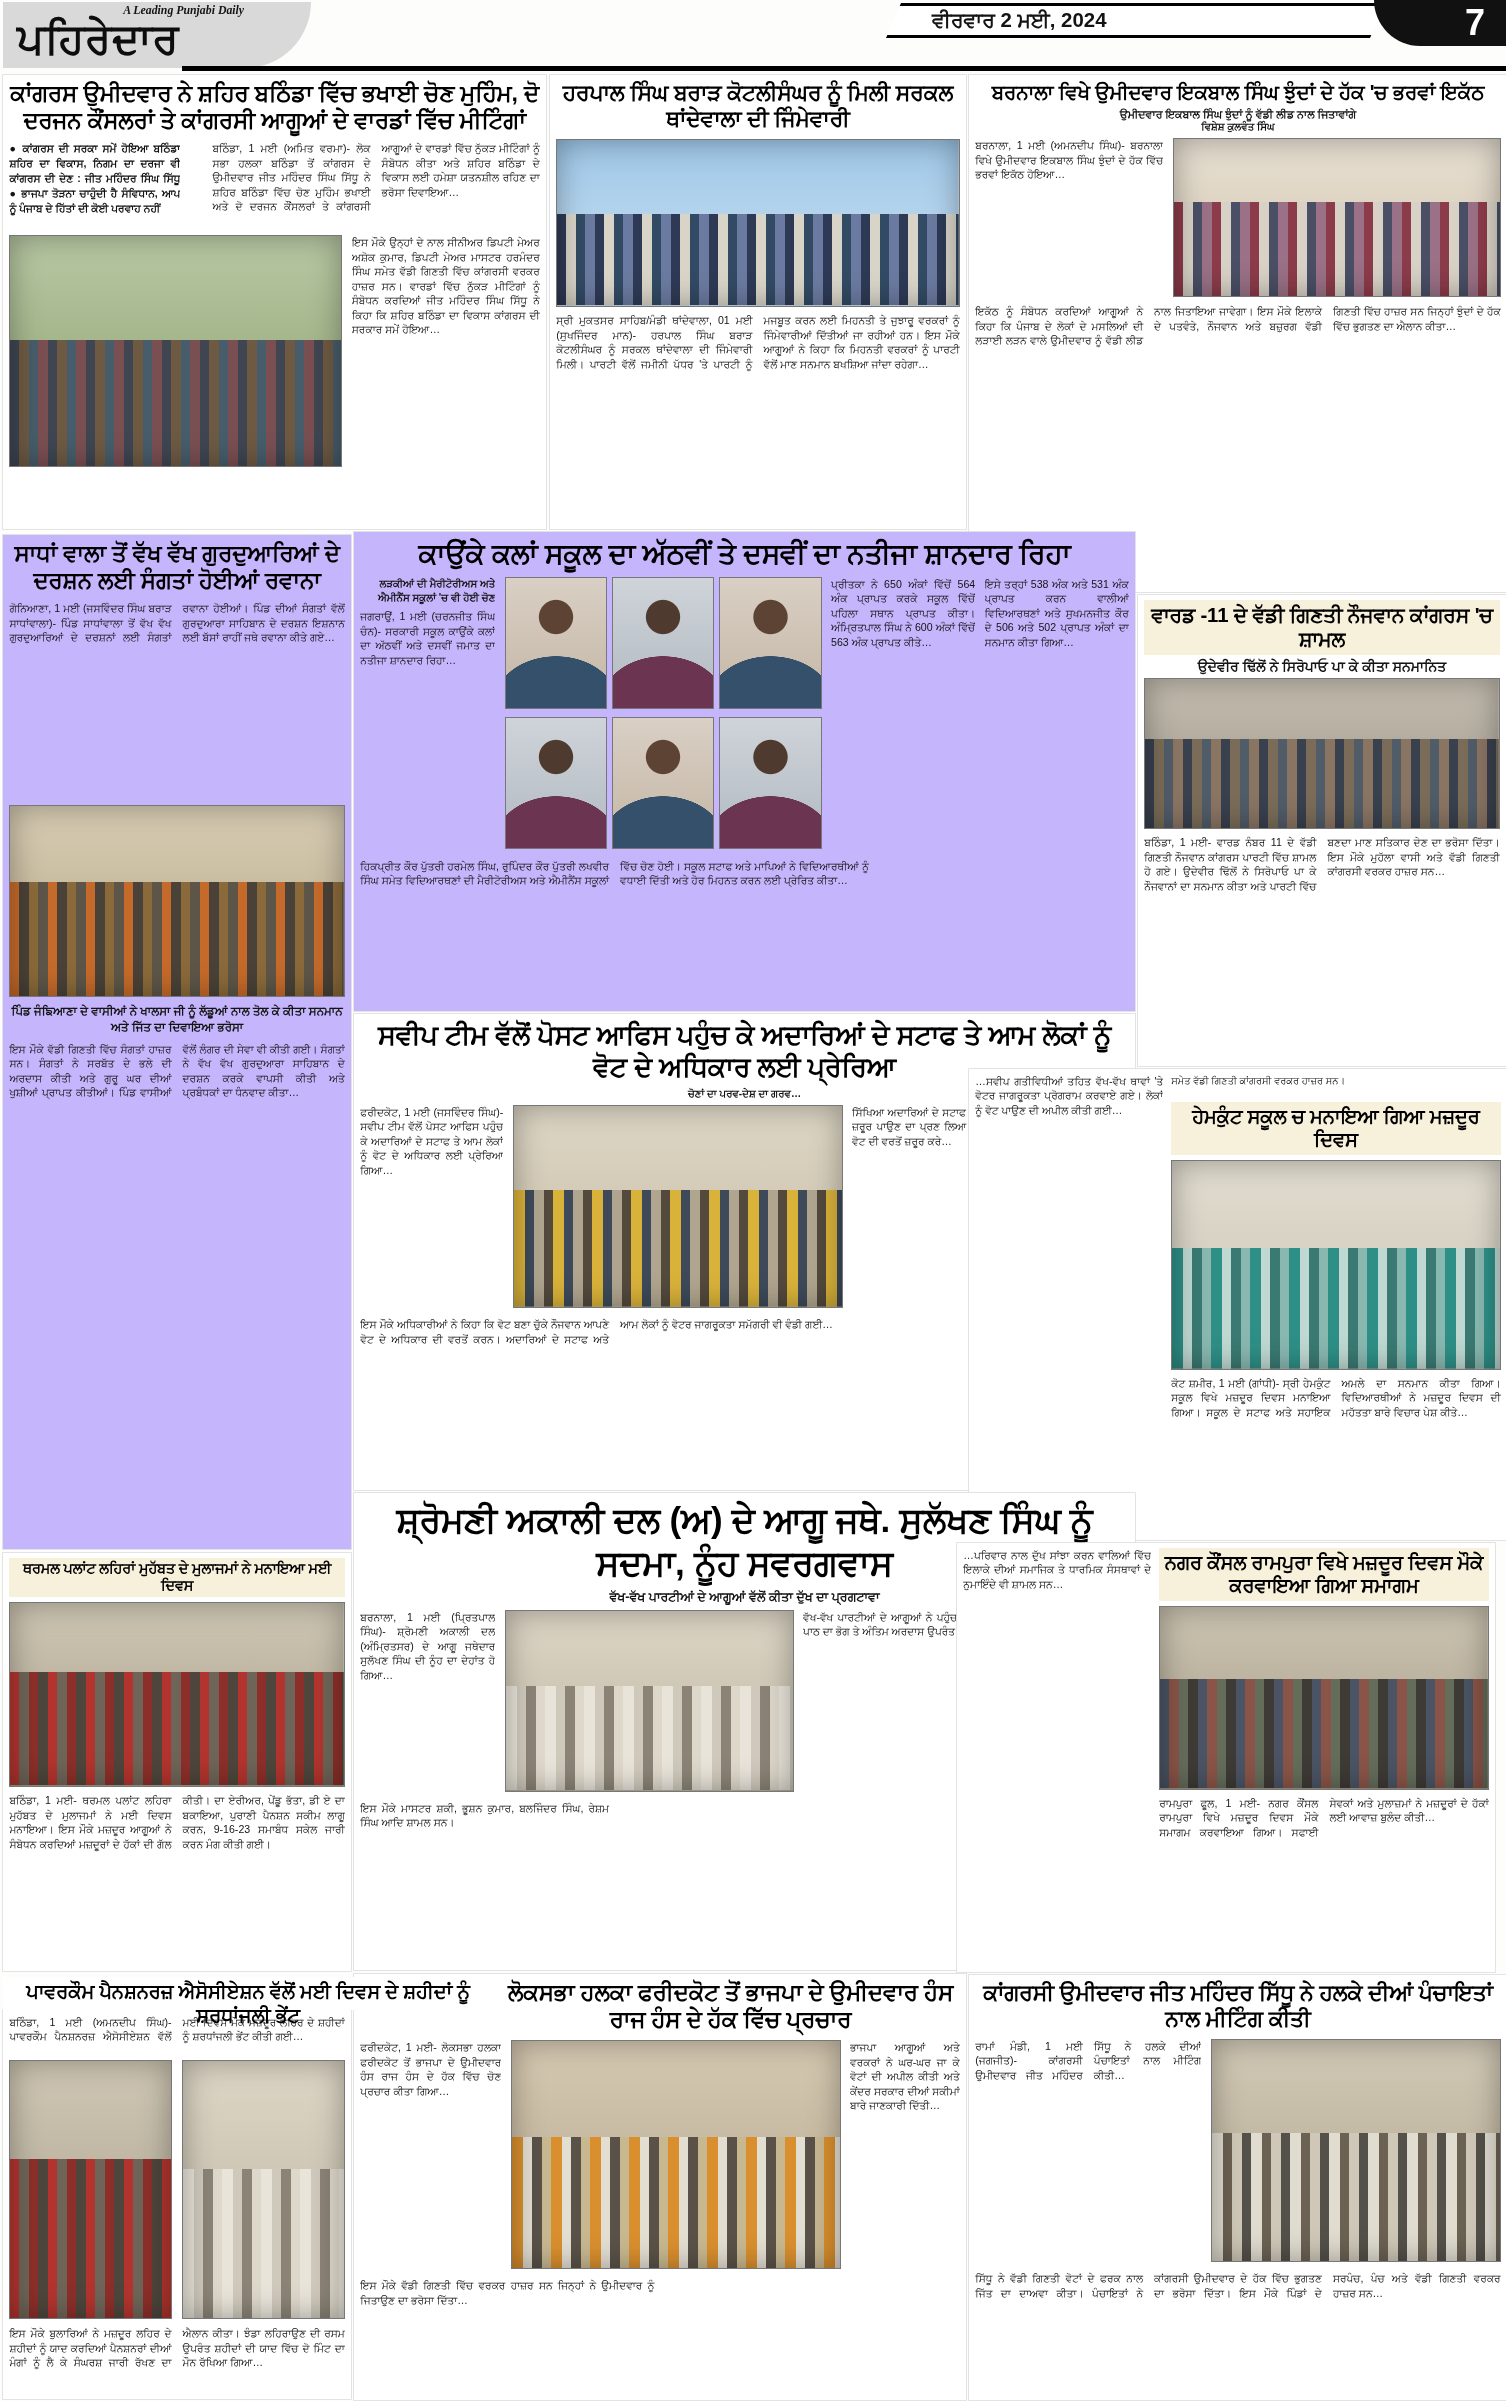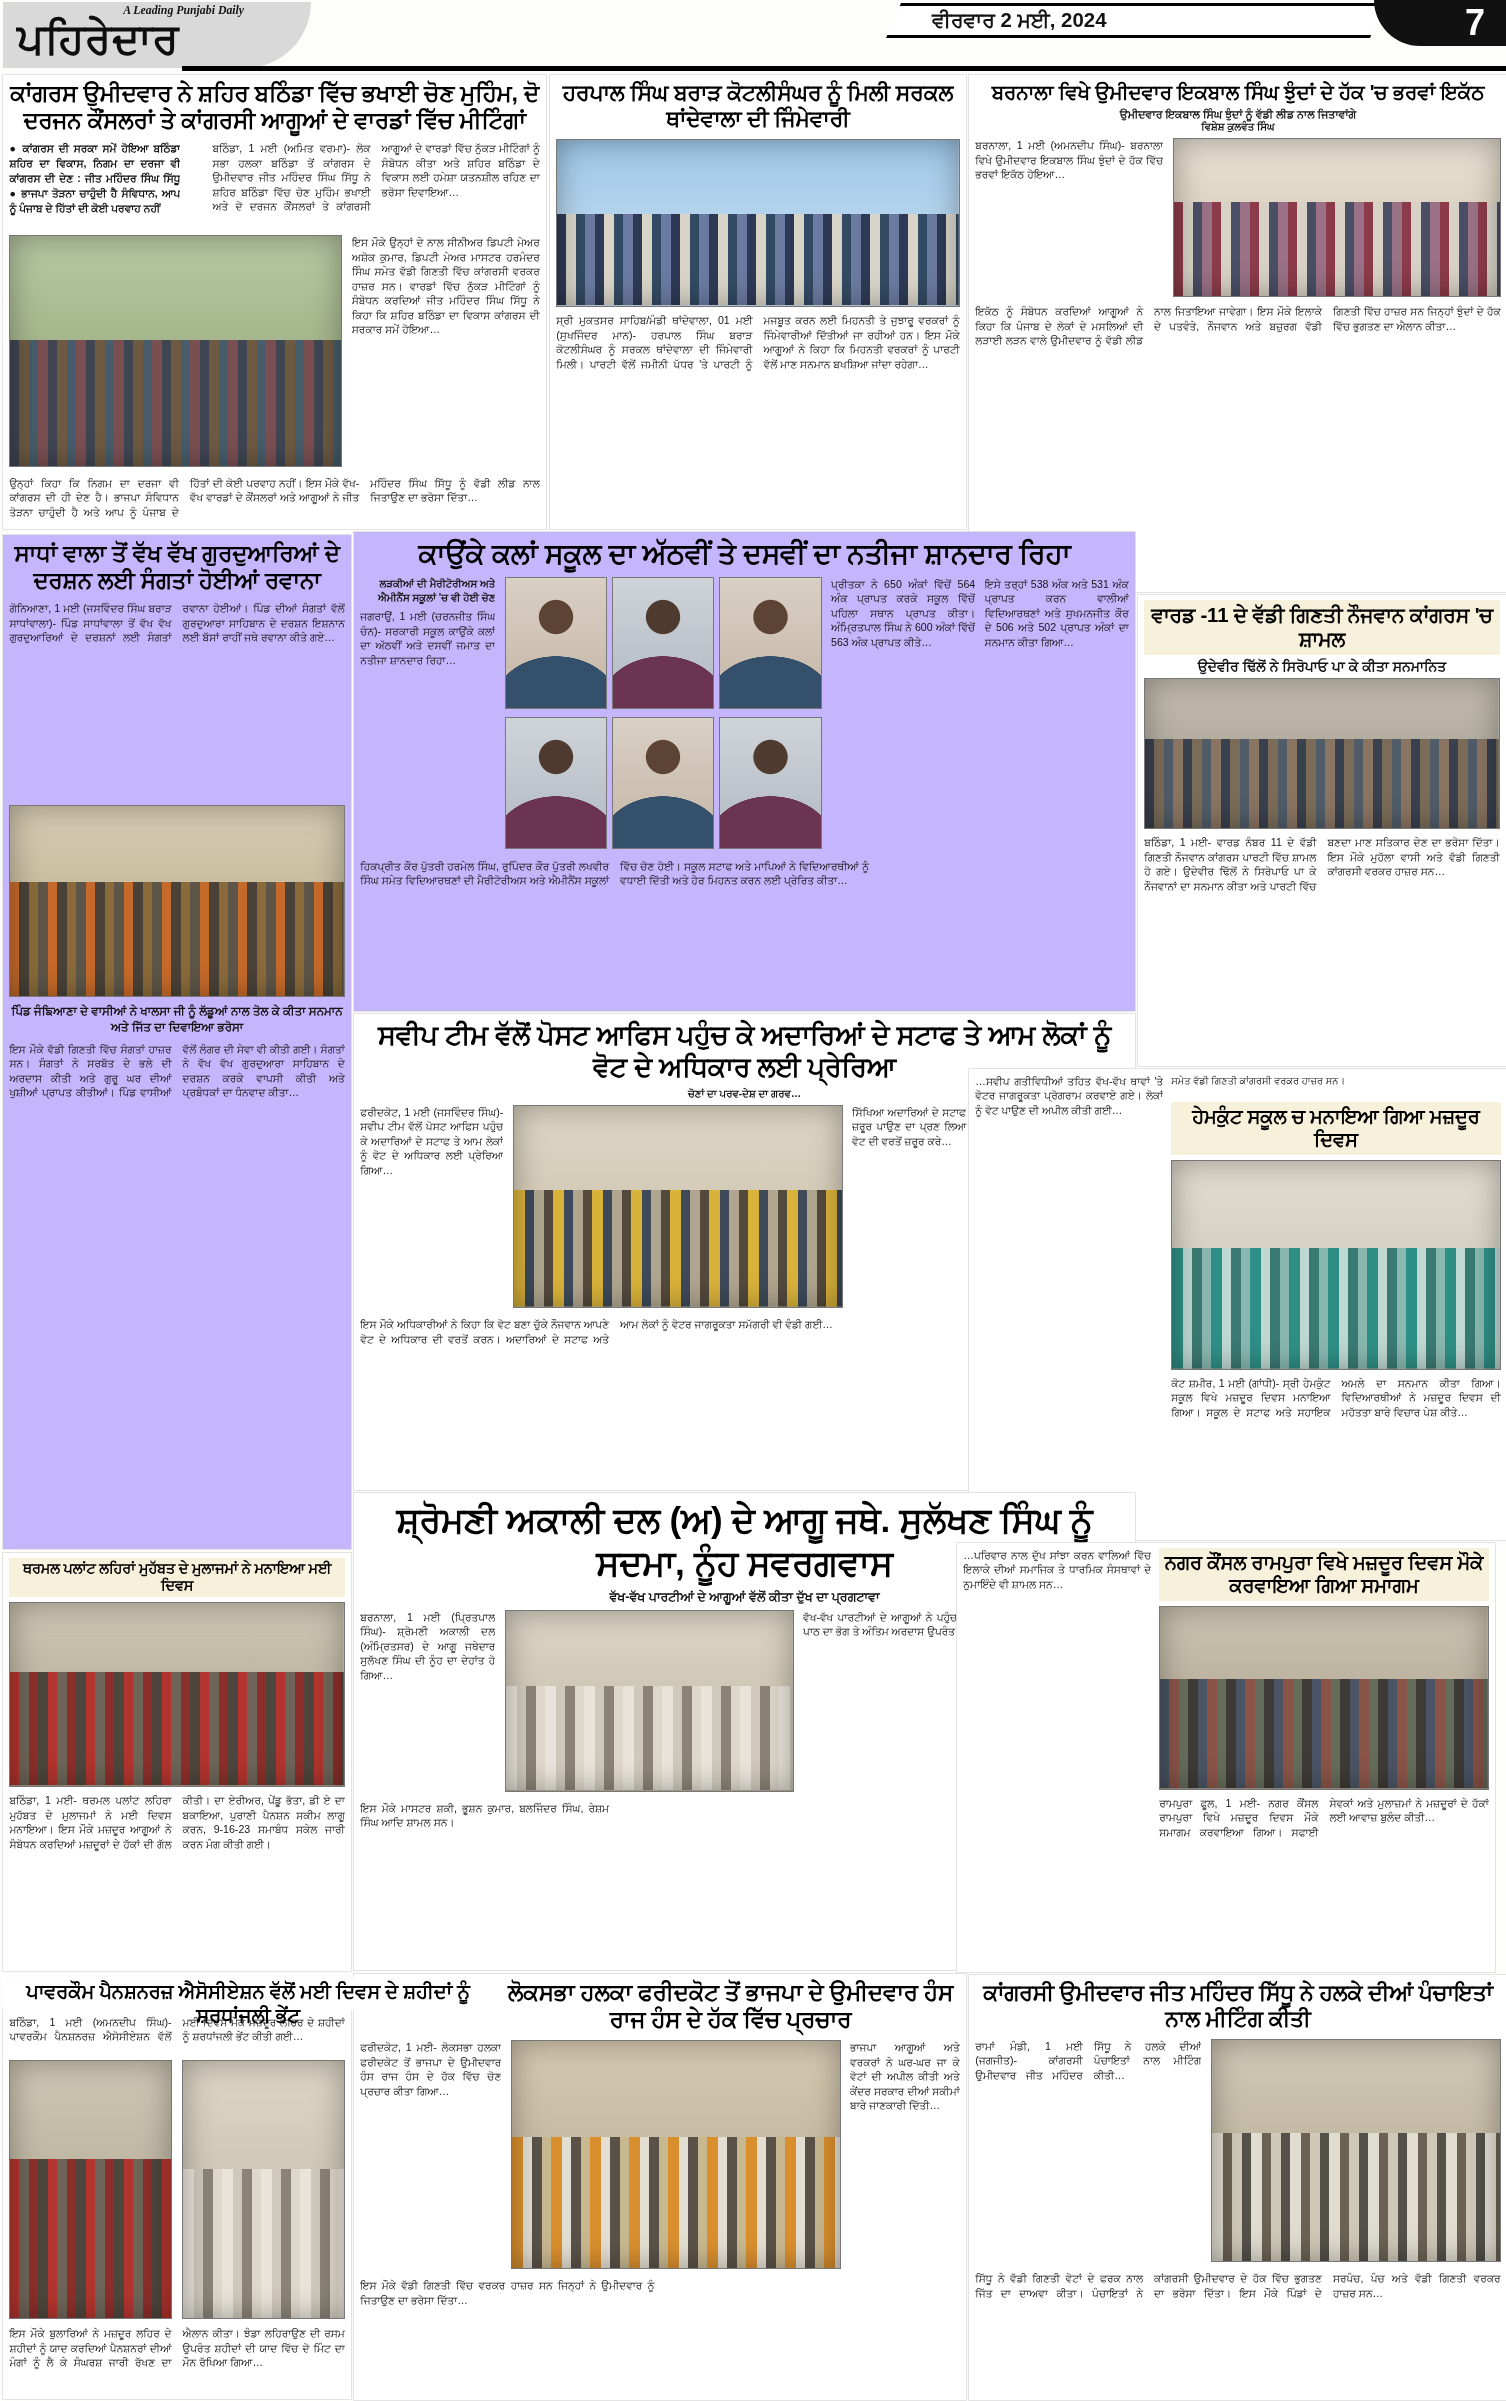--- a/index.html
+++ b/index.html
@@ -98,21 +98,20 @@
   <div class="art" style="left:3.1px;top:75px;width:543px;height:454px;">
     <div class="hl center" style="font-size:23px;">ਕਾਂਗਰਸ ਉਮੀਦਵਾਰ ਨੇ ਸ਼ਹਿਰ ਬਠਿੰਡਾ ਵਿੱਚ ਭਖਾਈ ਚੋਣ ਮੁਹਿੰਮ, ਦੋ ਦਰਜਨ ਕੌਂਸਲਰਾਂ ਤੇ ਕਾਂਗਰਸੀ ਆਗੂਆਂ ਦੇ ਵਾਰਡਾਂ ਵਿੱਚ ਮੀਟਿੰਗਾਂ</div>
     <div class="trow mt8" style="height:88px;gap:32px;">
       <div class="sub-box" style="width:171px;">● ਕਾਂਗਰਸ ਦੀ ਸਰਕਾ ਸਮੇਂ ਹੋਇਆ ਬਠਿੰਡਾ ਸ਼ਹਿਰ ਦਾ ਵਿਕਾਸ, ਨਿਗਮ ਦਾ ਦਰਜਾ ਵੀ ਕਾਂਗਰਸ ਦੀ ਦੇਣ : ਜੀਤ ਮਹਿੰਦਰ ਸਿੰਘ ਸਿੱਧੂ ● ਭਾਜਪਾ ਤੋੜਨਾ ਚਾਹੁੰਦੀ ਹੈ ਸੰਵਿਧਾਨ, ਆਪ ਨੂੰ ਪੰਜਾਬ ਦੇ ਹਿੱਤਾਂ ਦੀ ਕੋਈ ਪਰਵਾਹ ਨਹੀਂ</div>
       <div class="cols2" style="flex:1;">ਬਠਿੰਡਾ, 1 ਮਈ (ਅਮਿਤ ਵਰਮਾ)- ਲੋਕ ਸਭਾ ਹਲਕਾ ਬਠਿੰਡਾ ਤੋਂ ਕਾਂਗਰਸ ਦੇ ਉਮੀਦਵਾਰ ਜੀਤ ਮਹਿੰਦਰ ਸਿੰਘ ਸਿੱਧੂ ਨੇ ਸ਼ਹਿਰ ਬਠਿੰਡਾ ਵਿੱਚ ਚੋਣ ਮੁਹਿੰਮ ਭਖਾਈ ਅਤੇ ਦੋ ਦਰਜਨ ਕੌਂਸਲਰਾਂ ਤੇ ਕਾਂਗਰਸੀ ਆਗੂਆਂ ਦੇ ਵਾਰਡਾਂ ਵਿੱਚ ਨੁੱਕੜ ਮੀਟਿੰਗਾਂ ਨੂੰ ਸੰਬੋਧਨ ਕੀਤਾ ਅਤੇ ਸ਼ਹਿਰ ਬਠਿੰਡਾ ਦੇ ਵਿਕਾਸ ਲਈ ਹਮੇਸ਼ਾ ਯਤਨਸ਼ੀਲ ਰਹਿਣ ਦਾ ਭਰੋਸਾ ਦਿਵਾਇਆ…</div>
     </div>
     <div class="trow mt8" style="height:234px;">
       <div class="ph ph-green" style="width:333px;height:232px;"></div>
       <div class="tcol" style="flex:1;">ਇਸ ਮੌਕੇ ਉਨ੍ਹਾਂ ਦੇ ਨਾਲ ਸੀਨੀਅਰ ਡਿਪਟੀ ਮੇਅਰ ਅਸ਼ੋਕ ਕੁਮਾਰ, ਡਿਪਟੀ ਮੇਅਰ ਮਾਸਟਰ ਹਰਮੰਦਰ ਸਿੰਘ ਸਮੇਤ ਵੱਡੀ ਗਿਣਤੀ ਵਿੱਚ ਕਾਂਗਰਸੀ ਵਰਕਰ ਹਾਜ਼ਰ ਸਨ। ਵਾਰਡਾਂ ਵਿੱਚ ਨੁੱਕੜ ਮੀਟਿੰਗਾਂ ਨੂੰ ਸੰਬੋਧਨ ਕਰਦਿਆਂ ਜੀਤ ਮਹਿੰਦਰ ਸਿੰਘ ਸਿੱਧੂ ਨੇ ਕਿਹਾ ਕਿ ਸ਼ਹਿਰ ਬਠਿੰਡਾ ਦਾ ਵਿਕਾਸ ਕਾਂਗਰਸ ਦੀ ਸਰਕਾਰ ਸਮੇਂ ਹੋਇਆ…</div>
     </div>
-    <div class="cols3 mt8" style="height:66px;">ਉਨ੍ਹਾਂ ਕਿਹਾ ਕਿ ਨਿਗਮ ਦਾ ਦਰਜਾ ਵੀ ਕਾਂਗਰਸ ਦੀ ਹੀ ਦੇਣ ਹੈ। ਭਾਜਪਾ ਸੰਵਿਧਾਨ ਤੋੜਨਾ ਚਾਹੁੰਦੀ ਹੈ ਅਤੇ ਆਪ ਨੂੰ ਪੰਜਾਬ ਦੇ ਹਿੱਤਾਂ ਦੀ ਕੋਈ ਪਰਵਾਹ ਨਹੀਂ। ਇਸ ਮੌਕੇ ਵੱਖ-ਵੱਖ ਵਾਰਡਾਂ ਦੇ ਕੌਂਸਲਰਾਂ ਅਤੇ ਆਗੂਆਂ ਨੇ ਜੀਤ ਮਹਿੰਦਰ ਸਿੰਘ ਸਿੱਧੂ ਨੂੰ ਵੱਡੀ ਲੀਡ ਨਾਲ ਜਿਤਾਉਣ ਦਾ ਭਰੋਸਾ ਦਿੱਤਾ…</div>
   </div>
 
   <div class="art" style="left:550px;top:75px;width:416px;height:454px;">
     <div class="hl center" style="font-size:22px;">ਹਰਪਾਲ ਸਿੰਘ ਬਰਾੜ ਕੋਟਲੀਸੰਘਰ ਨੂੰ ਮਿਲੀ ਸਰਕਲ ਥਾਂਦੇਵਾਲਾ ਦੀ ਜਿੰਮੇਵਾਰੀ</div>
     <div class="ph ph-blue mt8" style="width:100%;height:168px;"></div>
     <div class="cols2 mt8" style="height:214px;">ਸ੍ਰੀ ਮੁਕਤਸਰ ਸਾਹਿਬ/ਮੰਡੀ ਥਾਂਦੇਵਾਲਾ, 01 ਮਈ (ਸੁਖਜਿੰਦਰ ਮਾਨ)- ਹਰਪਾਲ ਸਿੰਘ ਬਰਾੜ ਕੋਟਲੀਸੰਘਰ ਨੂੰ ਸਰਕਲ ਥਾਂਦੇਵਾਲਾ ਦੀ ਜਿੰਮੇਵਾਰੀ ਮਿਲੀ। ਪਾਰਟੀ ਵੱਲੋਂ ਜਮੀਨੀ ਪੱਧਰ 'ਤੇ ਪਾਰਟੀ ਨੂੰ ਮਜਬੂਤ ਕਰਨ ਲਈ ਮਿਹਨਤੀ ਤੇ ਜੁਝਾਰੂ ਵਰਕਰਾਂ ਨੂੰ ਜਿੰਮੇਵਾਰੀਆਂ ਦਿੱਤੀਆਂ ਜਾ ਰਹੀਆਂ ਹਨ। ਇਸ ਮੌਕੇ ਆਗੂਆਂ ਨੇ ਕਿਹਾ ਕਿ ਮਿਹਨਤੀ ਵਰਕਰਾਂ ਨੂੰ ਪਾਰਟੀ ਵੱਲੋਂ ਮਾਣ ਸਨਮਾਨ ਬਖਸ਼ਿਆ ਜਾਂਦਾ ਰਹੇਗਾ…</div>
   </div>
 
   <div class="art" style="left:969px;top:75px;width:538px;height:517px;">
     <div class="hl center" style="font-size:20px;">ਬਰਨਾਲਾ ਵਿਖੇ ਉਮੀਦਵਾਰ ਇਕਬਾਲ ਸਿੰਘ ਝੁੰਦਾਂ ਦੇ ਹੱਕ 'ਚ ਭਰਵਾਂ ਇਕੱਠ</div>

